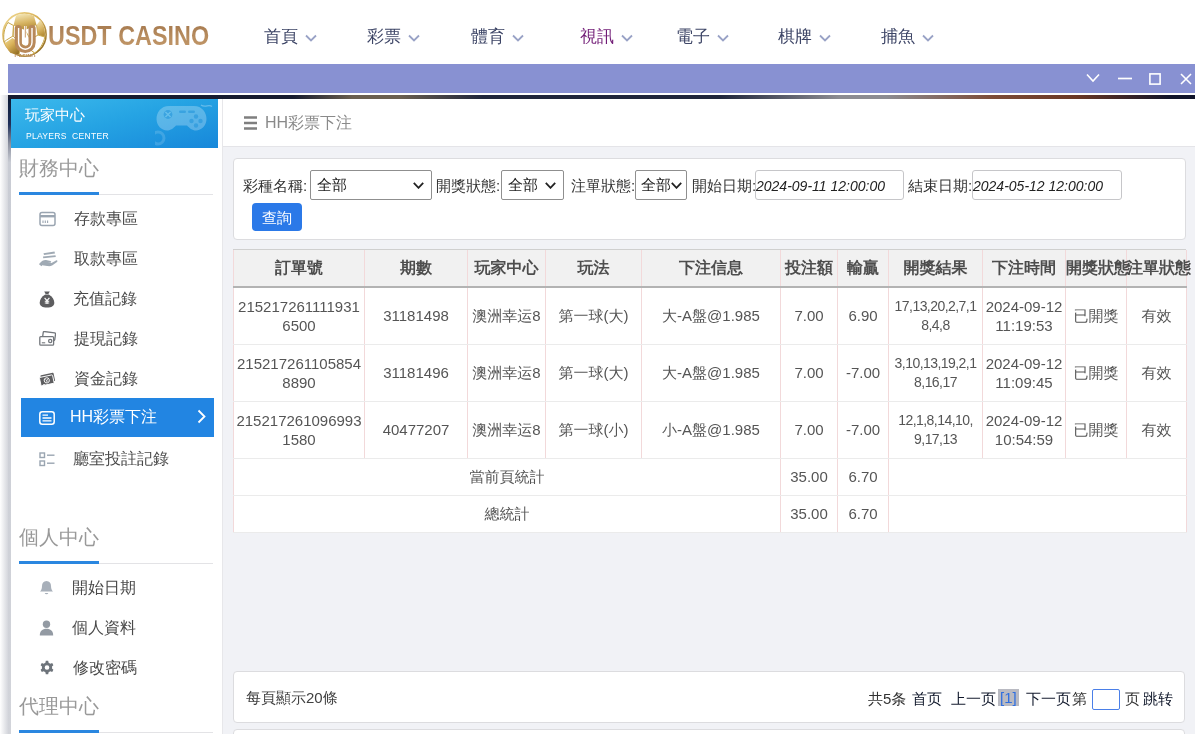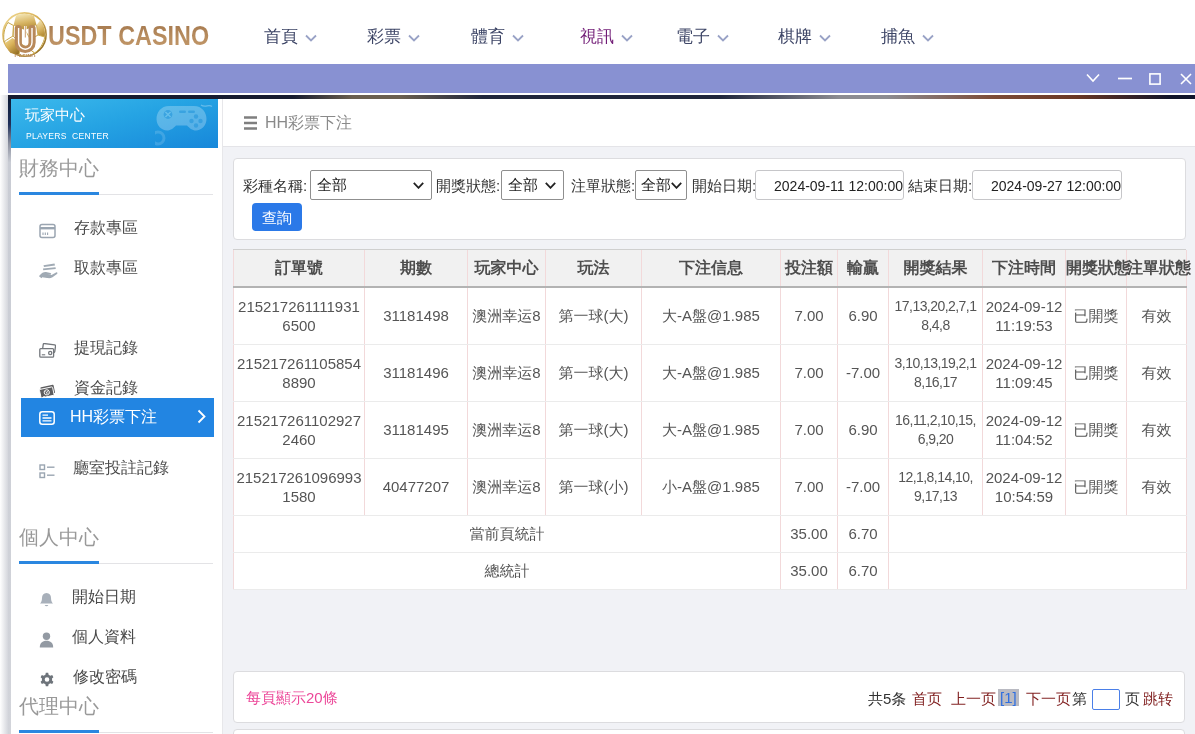--- a/index.html
+++ b/index.html
@@ -33,21 +33,21 @@
 
 #sidebar { position:absolute; left:11px; top:99px; width:212px; height:635px;
   background:#fff; border-right:1px solid #e7e7ea; }
 #sbhead { position:absolute; left:0; top:0; width:207px; height:49px;
   background:linear-gradient(165deg,#3cb9ec 0%, #25a3e3 48%, #1787da 100%); overflow:hidden; }
 #sbhead .t1 { position:absolute; left:14px; top:7px; color:#fff; font-size:15px; }
 #sbhead .t2 { position:absolute; left:15px; top:32px; color:#fff; font-size:8.6px; letter-spacing:0.25px; }
 .sbsection { position:absolute; left:8px; width:194px; color:#999; font-size:20px; }
 .sbsection .bar { position:absolute; left:0px; width:80px; height:3px; background:#2a87e0; }
 .sbsection .line { position:absolute; left:0px; width:194px; height:1px; background:#e3e3e6; }
-.sbitem { position:absolute; left:0; width:212px; height:40px; display:flex; align-items:flex-end;
+.sbitem { position:absolute; left:0; width:212px; height:40px; display:flex; align-items:center;
   font-size:16px; color:#4a4a4a; }
 .sbitem svg { margin-left:28px; }
 .sbitem .txt { margin-left:18px; }
 #sbsel { position:absolute; left:10px; width:193px; height:39px; background:#2285e2;
   display:flex; align-items:center; font-size:16px; color:#fff; }
 #sbsel svg { margin-left:18px; }
 #sbsel .txt { margin-left:15px; }
 #sbsel .arr { position:absolute; right:10px; top:11px; }
 
 
@@ -58,43 +58,43 @@
 
 #filter { position:absolute; left:10px; top:59px; width:953px; height:82px; background:#fff;
   border:1px solid #dcdcdf; border-radius:4px; }
 .flabel { position:absolute; top:78px; font-size:15px; color:#333; }
 .fsel { position:absolute; top:71px; height:30px; background:#fff; border:1px solid #8f8f8f;
   border-radius:2px; font-size:15px; color:#222; }
 .fsel .v { position:absolute; left:6px; top:5px; }
 .fsel svg { position:absolute; right:7px; top:11px; }
 .finput { position:absolute; top:71px; height:30px; background:#fff; border:1px solid #c6c6c9;
   border-radius:3px; font-size:14px; color:#222; }
-.finput .v { position:absolute; left:0; right:0; top:7px; text-align:right; }
+.finput .v { position:absolute; left:0; right:0; top:7px; text-align:left;font-style:italic; }
 #qbtn { position:absolute; left:29px; top:104px; width:50px; height:28px; background:#2b79e8;
   border-radius:4px; color:#fff; font-size:15px; text-align:center; line-height:29px; }
 
 
 #tablewrap { position:absolute; left:10px; top:150px; width:953px; background:#fff; }
 table { border-collapse:collapse; table-layout:fixed; width:953px; font-size:15px; color:#555; }
 th { white-space:nowrap; background:#f1f1f1; font-size:16px; color:#4d4d4d; font-weight:bold; height:37px;
   border-right:1px solid #f2d9da; border-bottom:2px solid #b3b3b3; padding:0; }
 th:first-child { border-left:1px solid #f2d9da; }
 td.num { font-size:14px; letter-spacing:-0.55px; }
 td { text-align:center; height:57px; line-height:19px; border-right:1px solid #f2d9da;
   border-bottom:1px solid #ebebeb; padding:0 2px; word-break:break-all; }
 td:first-child { border-left:1px solid #f2d9da; }
 tr.sum td { height:37px; }
 #tablewrap { border-top:1px solid #cfcfcf; }
 
 
 #pager { position:absolute; left:10px; top:572px; width:952px; height:52px; background:#fff;
   border:1px solid #dcdcdf; border-radius:4px; font-size:15px; }
-#pager .left { position:absolute; left:12px; top:17px; color:#ec4899; }
+#pager .left { position:absolute; left:12px; top:17px; color:#404040; }
 #pager .pi { position:absolute; top:18px; }
-#pager a.pi { color:#7f1d1d; text-decoration:none;text-align:center; }
+#pager a.pi { color:#0f172a; text-decoration:none;text-align:center; }
 #pager .pgcur { background:#b9bac2; color:#2f6fe0; padding:0px 2px; top:17px; }
 #pager .pginput { position:absolute; top:17px; width:28px; height:21px; border:1px solid #4a7fe8;
   background:#fff; border-radius:2px; }
 </style>
 </head>
 <body>
 
 <div id="topbar">
   <svg class="abs" style="left:2px;top:12px" width="45" height="45" viewBox="0 0 45 45">
     <defs>
@@ -207,20 +207,32 @@
   <div class="sbitem" style="top:140px">
     <svg width="19" height="16" viewBox="0 0 19 16">
         <g fill="#a0aab4">
           <path d="M4.5 2.2 L15.5 0.6 L16 2.4 L5 4 Z"></path>
           <path d="M4 5.4 L16.5 4.2 L16.8 6 L4.2 7.2 Z"></path>
           <path d="M0.5 12.5 C3 9.5 5.5 8.5 8 9.2 L11.5 10 C12.5 10.3 12.5 11.6 11.3 11.8 L8.5 12 L12.5 11.9 L17 9.4 C18.2 8.9 19 10.2 18 11 L13.5 14.2 C12 15.2 10 15.3 8.2 15 L3.2 14.3 L2.5 15.3 L0 13.2 Z"></path>
         </g>
       </svg>
     <div class="txt" style="margin-left:16px">取款專區</div>
   </div>
+  <div class="sbitem" style="top:180px">
+    <svg width="16" height="17" viewBox="0 0 16 17">
+        <g fill="#5d5d5f">
+          <path d="M5.2 0.4 H10.8 L9.4 3 H6.6 Z"></path>
+          <path d="M6.2 3.6 H9.8 C13.4 5.6 15.3 8.8 15.3 11.8 C15.3 15 12.6 16.6 8 16.6 C3.4 16.6 0.7 15 0.7 11.8 C0.7 8.8 2.6 5.6 6.2 3.6 Z"></path>
+        </g>
+        <g stroke="#fff" stroke-width="1.1" fill="none">
+          <path d="M5.6 6.8 L8 9.6 L10.4 6.8 M8 9.6 V13 M5.8 10.3 H10.2 M5.8 12 H10.2"></path>
+        </g>
+      </svg>
+    <div class="txt">充值記錄</div>
+  </div>
   <div class="sbitem" style="top:220px">
     <svg width="17" height="16" viewBox="0 0 17 16">
         <g fill="none" stroke="#73777c" stroke-width="1.3">
           <rect x="3.8" y="1.2" width="12.4" height="7.6" rx="1" transform="rotate(8 10 5)"></rect>
           <rect x="0.8" y="5.6" width="13.8" height="8.6" rx="1" fill="#fff"></rect>
           <path d="M3.2 8 L12 8" opacity="0"></path>
           <circle cx="11.2" cy="10" r="1.6"></circle>
           <path d="M2.8 11.8 H6.2" stroke-width="1.1"></path>
         </g>
       </svg>
@@ -329,21 +341,21 @@
     <svg style="right:4px" width="11" height="7" viewBox="0 0 11 7">
         <path d="M0.8 0.8 L5.5 5.8 L10.2 0.8" fill="none" stroke="#222" stroke-width="1.8"></path>
       </svg>
     </div>
   <div class="flabel" style="left:469px">開始日期:</div>
   <div class="finput" style="left:532px;width:149px">
       <span class="v">2024-09-11 12:00:00</span>
     </div>
   <div class="flabel" style="left:685px">結束日期:</div>
   <div class="finput" style="left:749px;width:150px">
-      <span class="v">2024-09-27 12:00:00</span>
+      <span class="v">2024-05-12 12:00:00</span>
     </div>
   <div id="qbtn">查詢</div>
 
   <div id="tablewrap">
     <table>
       <colgroup>
         <col style="width:131px">
           <col style="width:103px">
           <col style="width:78px">
         <col style="width:96px">
@@ -389,33 +401,20 @@
             <td>第一球(大)</td>
         <td>大-A盤@1.985</td>
             <td>7.00</td>
             <td>-7.00</td>
             <td class="num">3,10,13,19,2,1<br>8,16,17</td>
         <td>2024-09-12<br>11:09:45</td>
             <td>已開獎</td>
             <td>有效</td>
       </tr>
       <tr>
-        <td>215217261102927<br>2460</td>
-            <td>31181495</td>
-            <td>澳洲幸运8</td>
-            <td>第一球(大)</td>
-        <td>大-A盤@1.985</td>
-            <td>7.00</td>
-            <td>6.90</td>
-            <td class="num">16,11,2,10,15,<br>6,9,20</td>
-        <td>2024-09-12<br>11:04:52</td>
-            <td>已開獎</td>
-            <td>有效</td>
-      </tr>
-      <tr>
         <td>215217261096993<br>1580</td>
             <td>40477207</td>
             <td>澳洲幸运8</td>
             <td>第一球(小)</td>
         <td>小-A盤@1.985</td>
             <td>7.00</td>
             <td>-7.00</td>
             <td class="num">12,1,8,14,10,<br>9,17,13</td>
         <td>2024-09-12<br>10:54:59</td>
             <td>已開獎</td>

